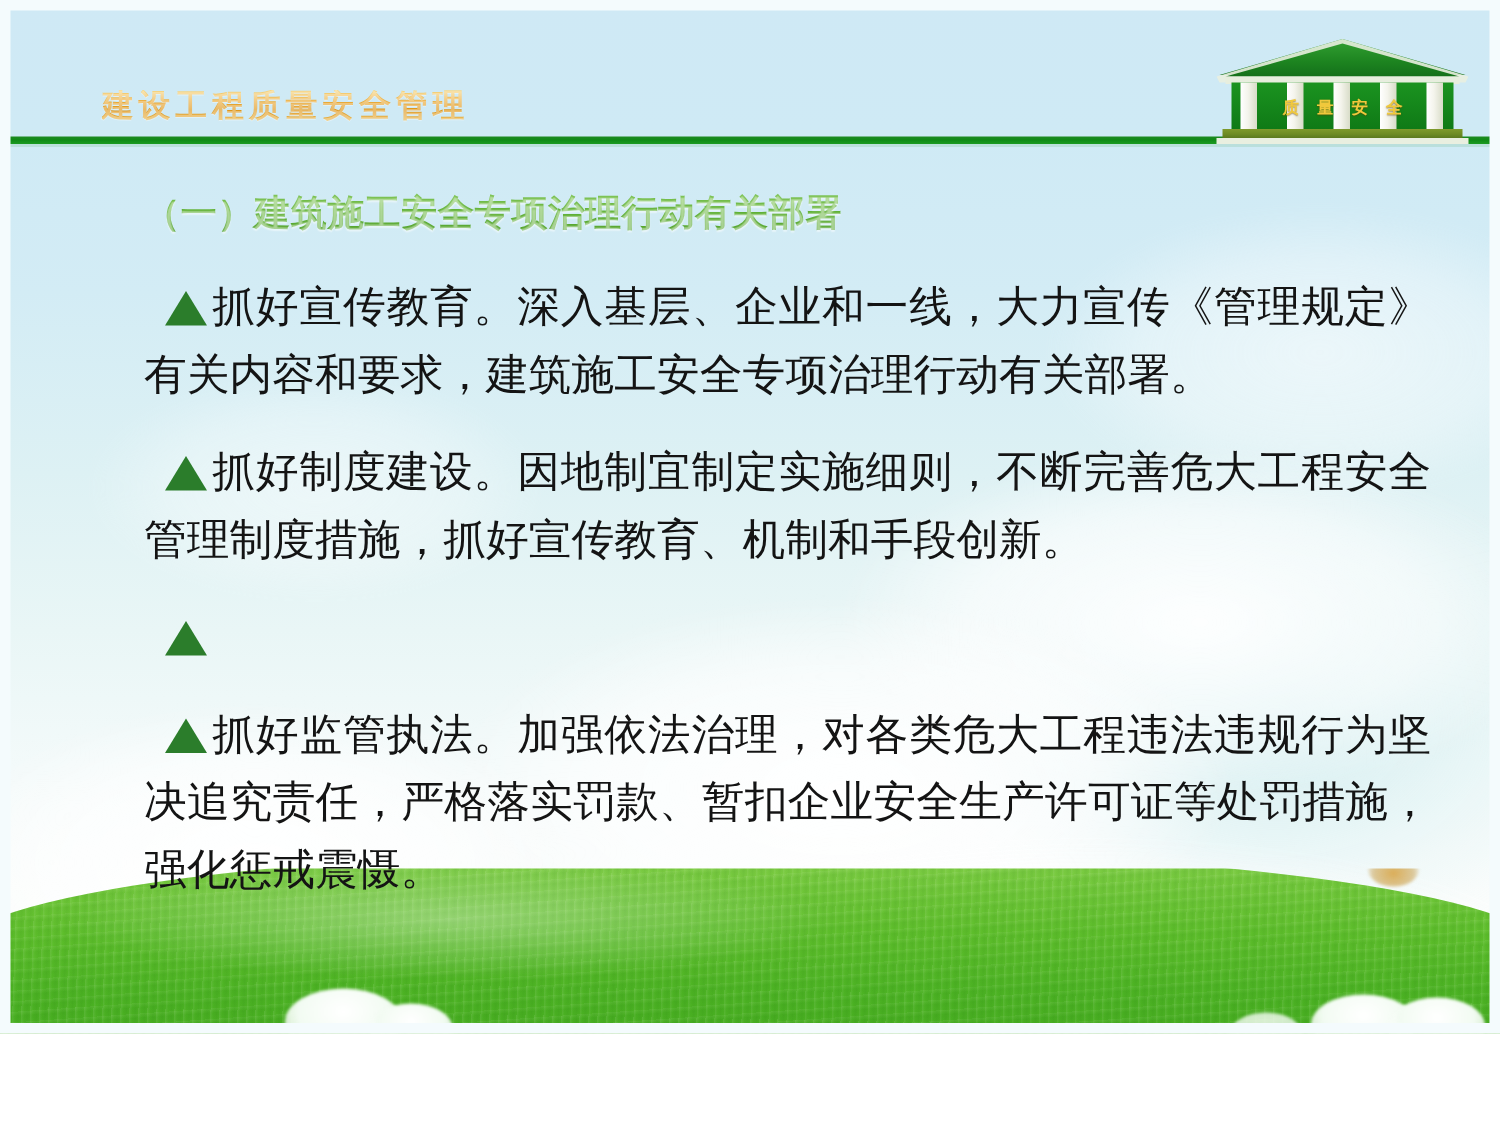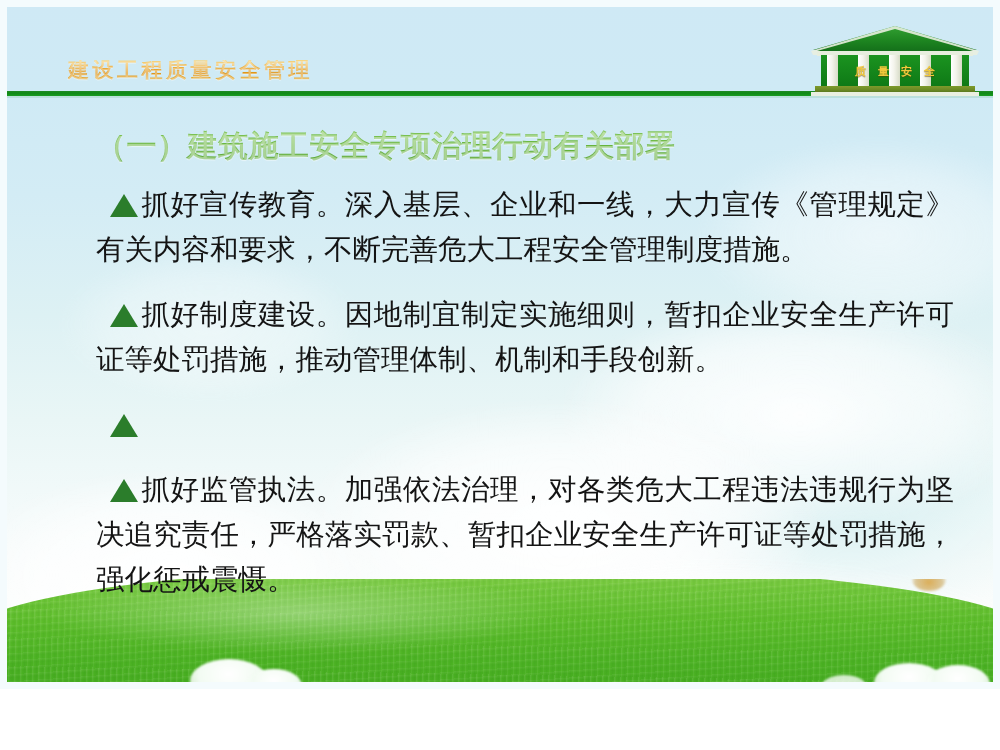--- a/index.html
+++ b/index.html
@@ -188,21 +188,21 @@
   .content {
     position:absolute;
     left:0; top:100px; width:1000px; height:590px;
     z-index:15;
   }
 
   .slide-heading {
     position:absolute;
     left:96px; top:26px;
     font-family:"DejaVu Sans","Liberation Sans",sans-serif;
-    font-size:30px;
+    font-size:24px;
     font-weight:bold;
     letter-spacing:0.5px;
     color:#63b436;
     background:linear-gradient(180deg,#86c95c 0%,#5eb033 48%,#4f9f29 100%);
     -webkit-background-clip:text;
     background-clip:text;
     -webkit-text-fill-color:transparent;
     white-space:nowrap;
     text-shadow:0 1px 1px rgba(255,255,255,0.5);
   }
@@ -301,25 +301,25 @@
     <div class="logo-text">质量安全</div>
   </div>
 
   <div class="content">
 
     <div class="slide-heading">（一）建筑施工安全专项治理行动有关部署</div>
 
     <div class="bullets">
 
       <p class="bullet">
-        <span class="marker"></span><span class="btext">抓好宣传教育。深入基层、企业和一线，大力宣传《管理规定》有关内容和要求，不断完善危大工程安全管理制度措施。</span>
+        <span class="marker"></span><span class="btext">抓好宣传教育。深入基层、企业和一线，大力宣传《管理规定》有关内容和要求，建筑施工安全专项治理行动有关部署。</span>
       </p>
 
       <p class="bullet">
-        <span class="marker"></span><span class="btext">抓好制度建设。因地制宜制定实施细则，暂扣企业安全生产许可证等处罚措施，推动管理体制、机制和手段创新。</span>
+        <span class="marker"></span><span class="btext">抓好制度建设。因地制宜制定实施细则，不断完善危大工程安全管理制度措施，抓好宣传教育、机制和手段创新。</span>
       </p>
 
       <p class="bullet">
         <span class="marker"></span>
       </p>
 
       <p class="bullet">
         <span class="marker"></span><span class="btext">抓好监管执法。加强依法治理，对各类危大工程违法违规行为坚决追究责任，严格落实罚款、暂扣企业安全生产许可证等处罚措施，强化惩戒震慑。</span>
       </p>
 

